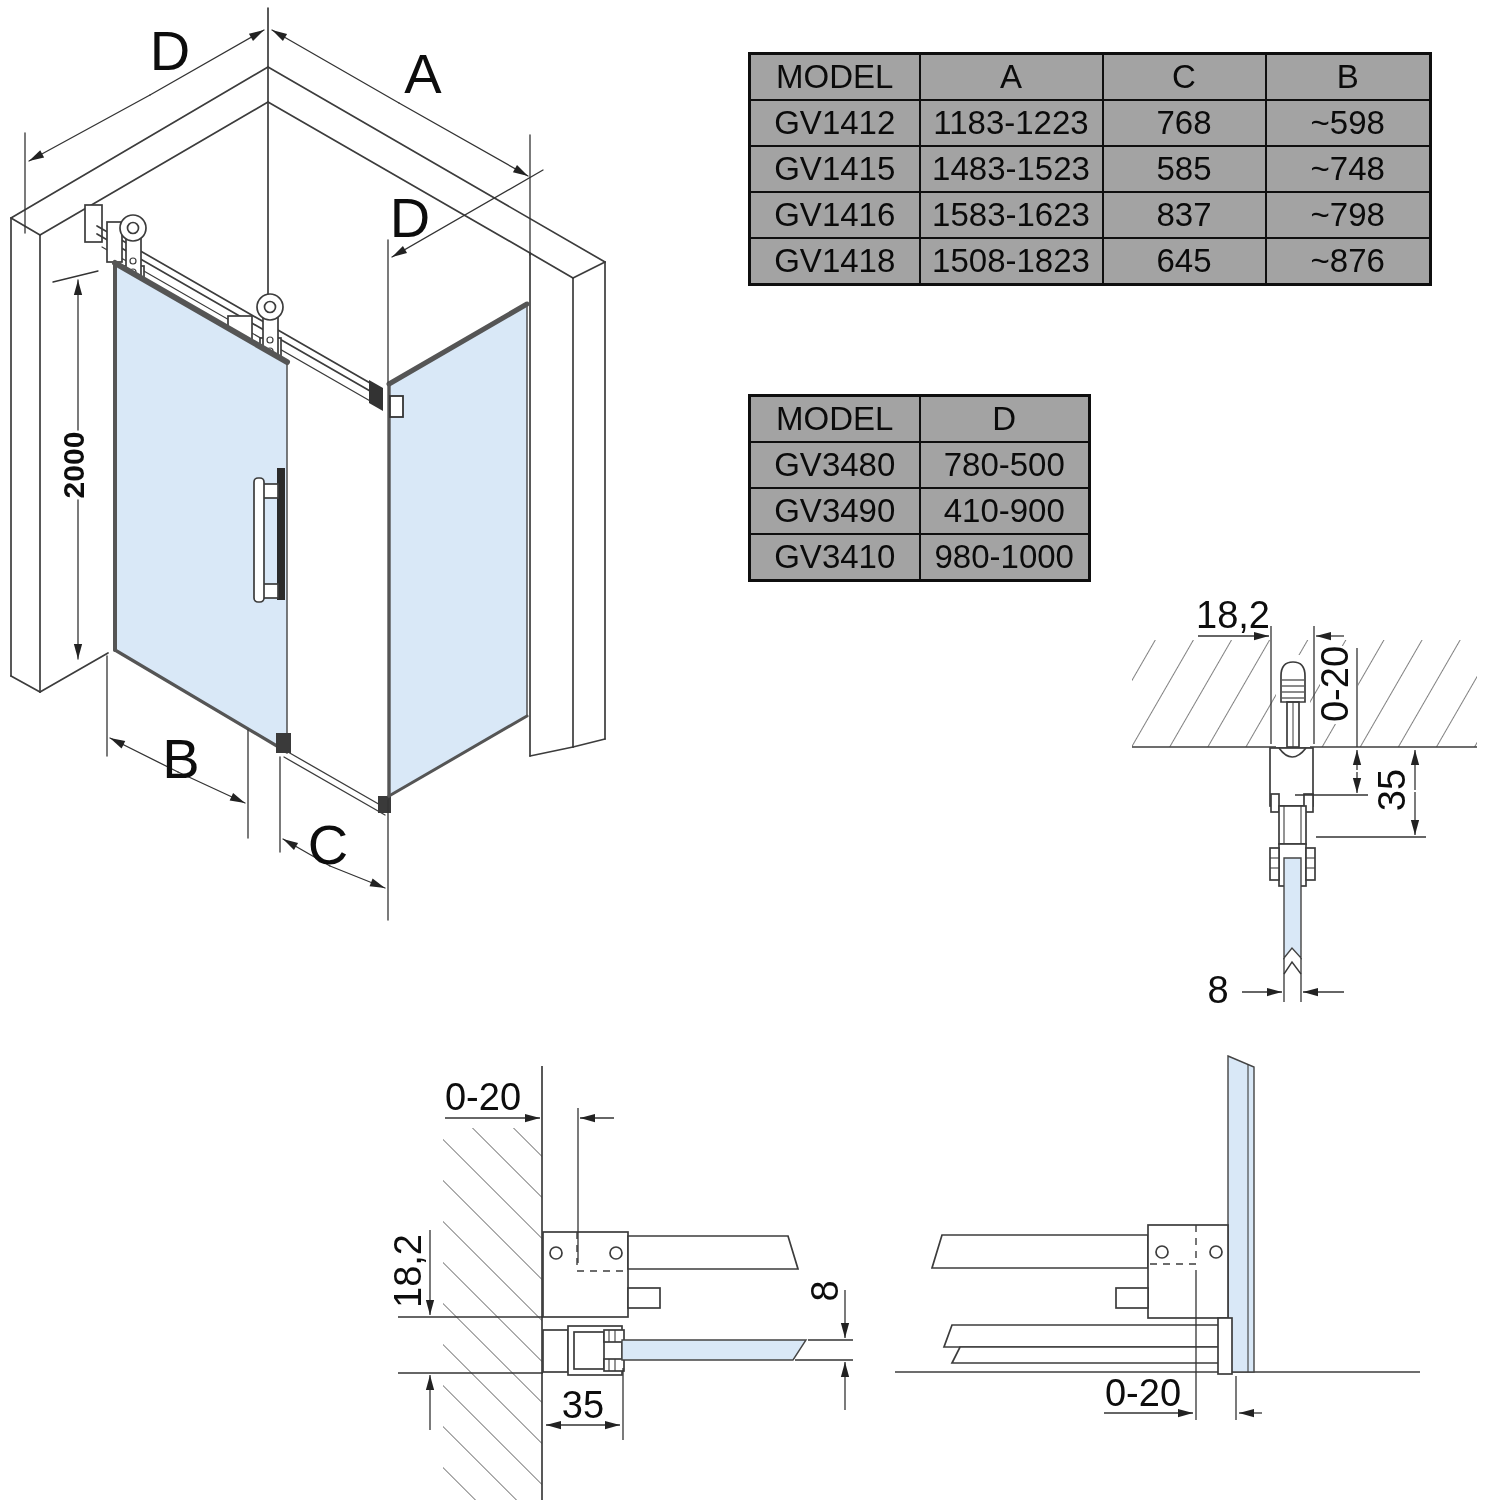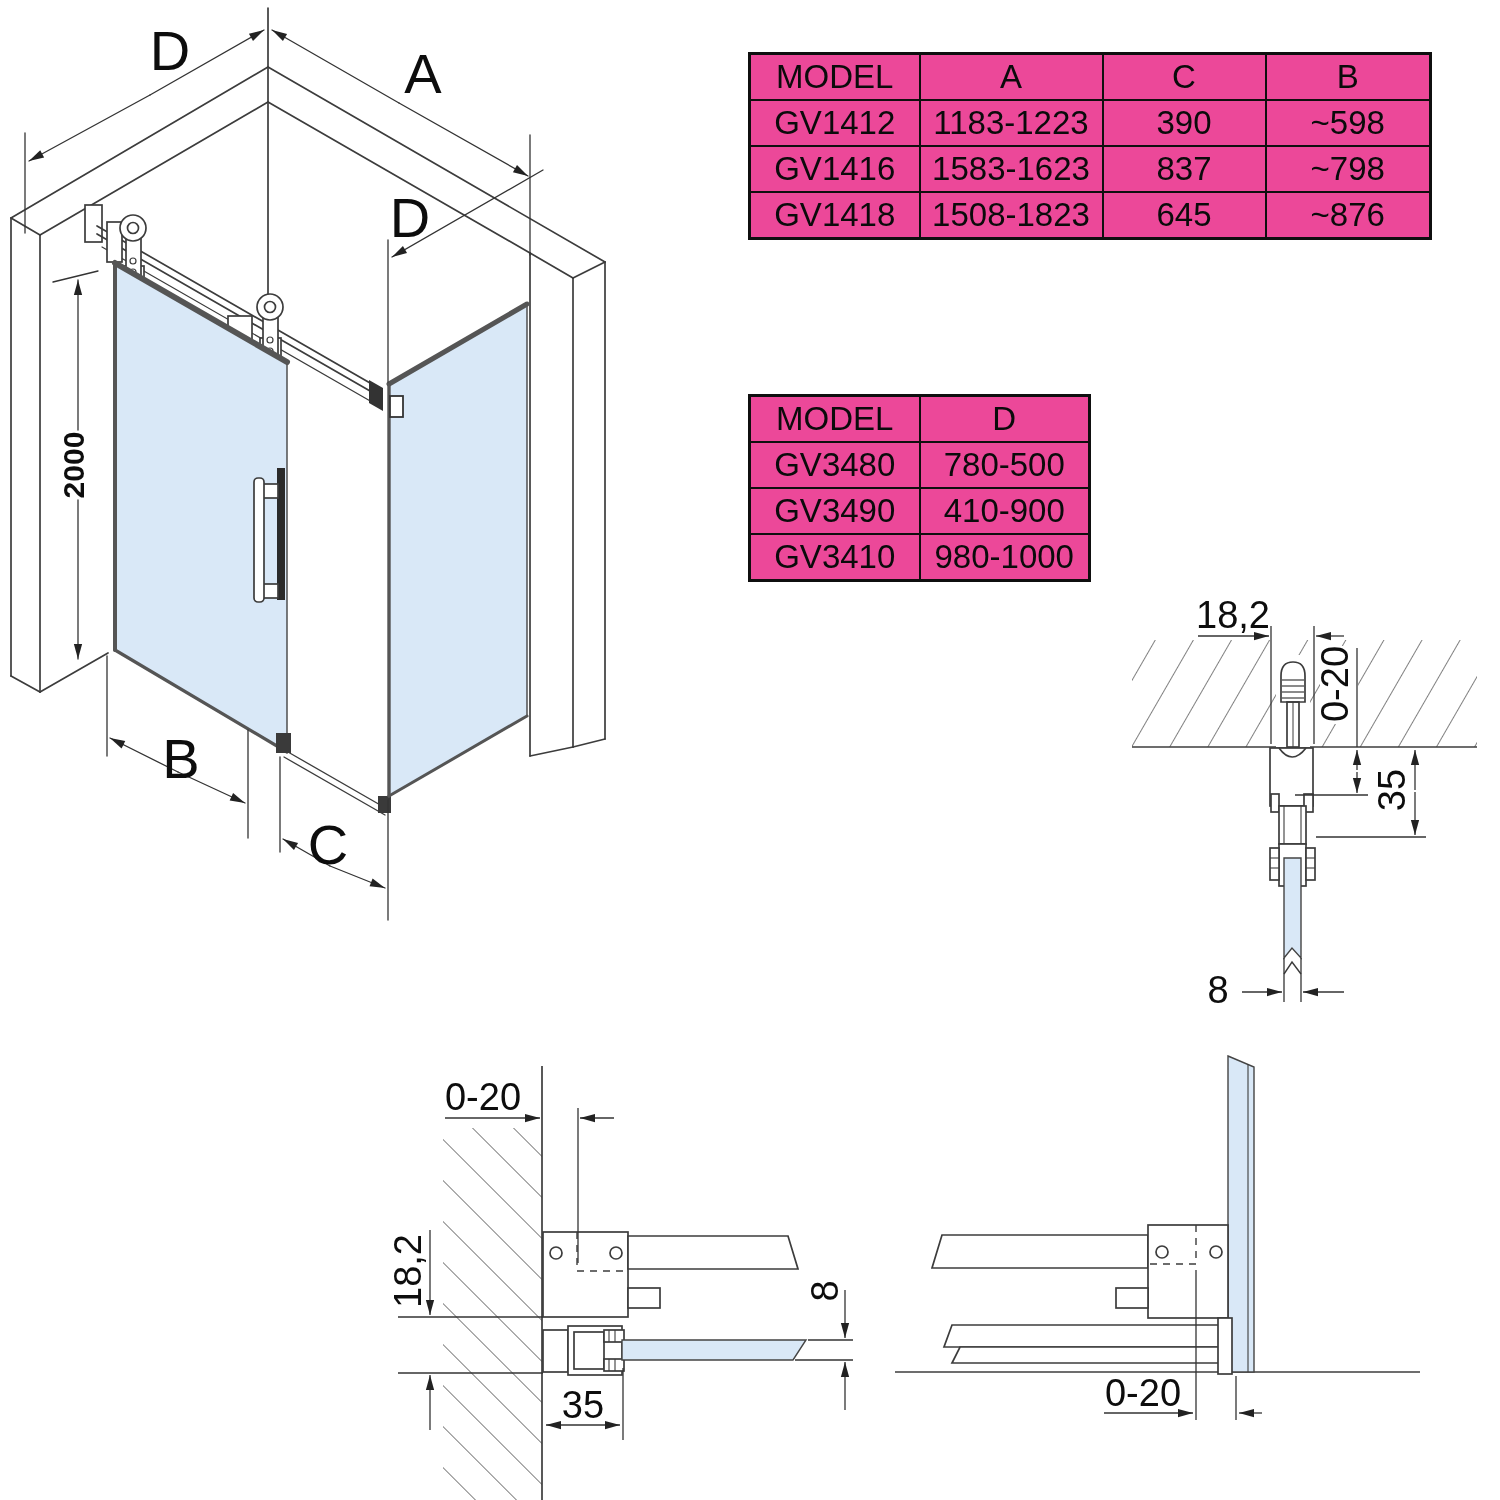--- a/index.html
+++ b/index.html
@@ -1,20 +1,20 @@
 <!DOCTYPE html>
 <html><head>
 <meta charset="utf-8">
 <style>
   html,body{margin:0;padding:0;background:#ffffff;}
   .page{position:relative;width:1500px;height:1500px;background:#ffffff;
         font-family:"Liberation Sans",sans-serif;color:#111;overflow:hidden;}
   .page svg{position:absolute;left:0;top:0;}
   .tbl{position:absolute;}
-  .tbl table{border-collapse:collapse;table-layout:fixed;background:#ec4899;}
+  .tbl table{border-collapse:collapse;table-layout:fixed;background:#a3a3a3;}
   .tbl table{border:3px solid #0f0f0f;}
   .tbl td,.tbl th{border:2px solid #0f0f0f;height:44px;padding:0;
         text-align:center;vertical-align:middle;font-size:33px;font-weight:400;
         font-family:"Liberation Sans",sans-serif;color:#0b0b0b;white-space:nowrap;}
   .t1{left:748px;top:52px;}
   .t2{left:748px;top:394px;}
   text{fill:#0d0d0d;font-family:"Liberation Sans",sans-serif;}
   .iso-label{font-size:56px;}
   .dim-label{font-size:38px;}
   .h2000{font-size:30px;font-weight:700;}
@@ -318,22 +318,28 @@
     <tbody>
           <tr>
       <th>MODEL</th>
       <th>A</th>
       <th>C</th>
       <th>B</th>
     </tr>
     <tr>
       <td>GV1412</td>
       <td>1183-1223</td>
-      <td>390</td>
+      <td>768</td>
       <td>~598</td>
+    </tr>
+    <tr>
+      <td>GV1415</td>
+      <td>1483-1523</td>
+      <td>585</td>
+      <td>~748</td>
     </tr>
     <tr>
       <td>GV1416</td>
       <td>1583-1623</td>
       <td>837</td>
       <td>~798</td>
     </tr>
     <tr>
       <td>GV1418</td>
       <td>1508-1823</td>

